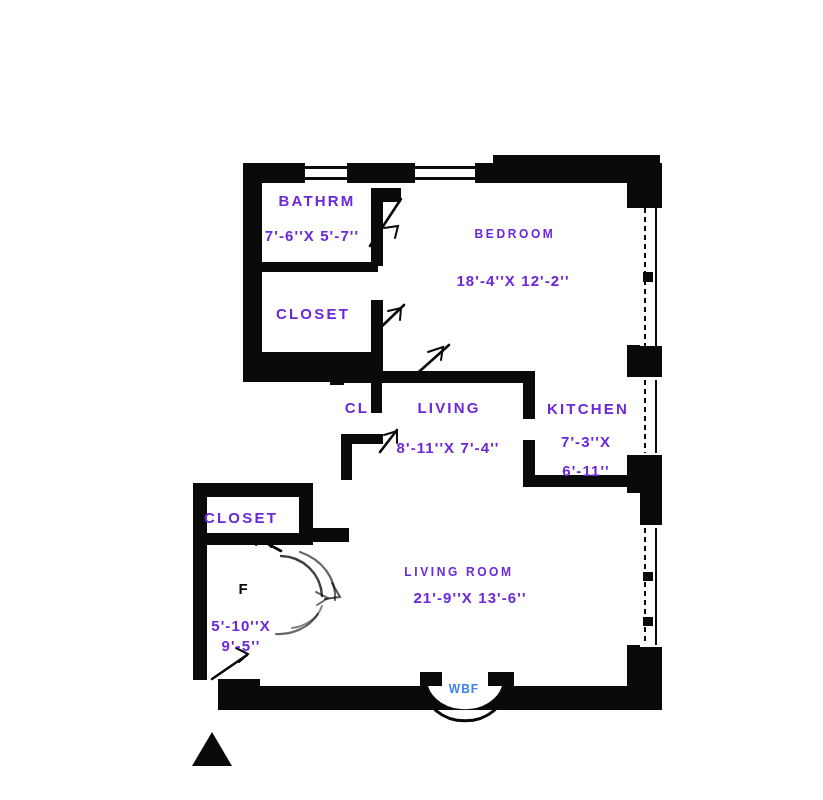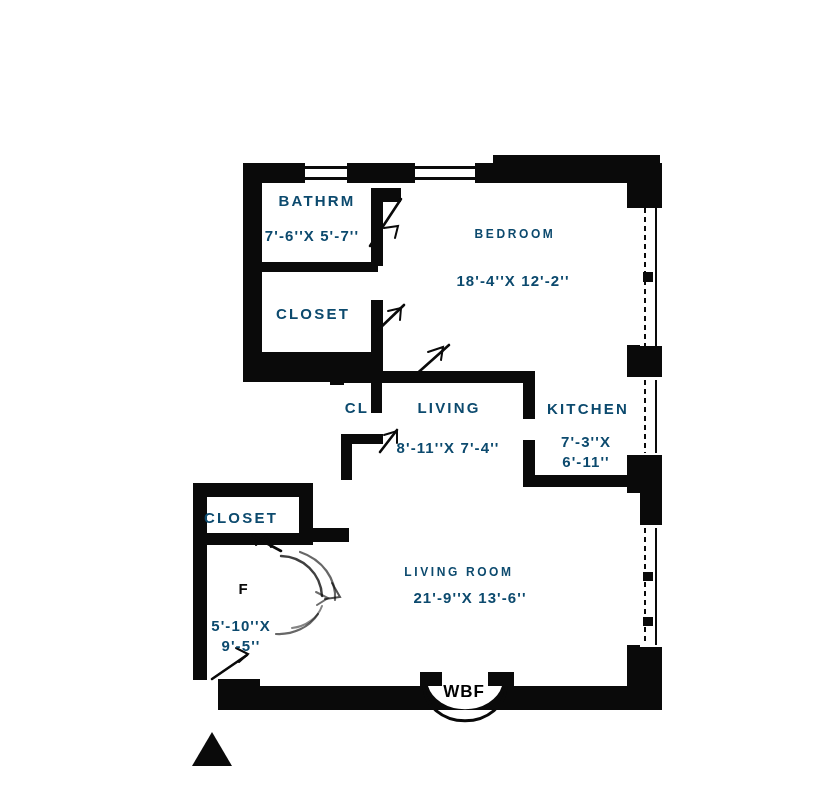--- a/index.html
+++ b/index.html
@@ -17,21 +17,21 @@
   }
   #floorplan-svg {
     position: absolute;
     left: 0;
     top: 0;
     width: 823px;
     height: 800px;
   }
   .room-label {
     position: absolute;
-    color: #0c4a6e;
+    color: #6d28d9;
     font-family: "Liberation Sans", sans-serif;
     font-weight: bold;
     letter-spacing: 2.4px;
     white-space: nowrap;
     text-align: center;
     transform: translateX(-50%);
     line-height: 1.05;
   }
   .room-name {
     font-size: 12px;
@@ -47,23 +47,23 @@
   .fixture-mark {
     position: absolute;
     color: #0a0a0a;
     font-weight: bold;
     font-size: 15px;
     font-family: "Liberation Sans", sans-serif;
     transform: translateX(-50%);
   }
   .wbf-mark {
     position: absolute;
-    color: #000000;
-    font-weight: bold;
-    font-size: 17px;
+    color: #3b82f6;
+    font-weight: bold;
+    font-size: 12px;
     letter-spacing: 1px;
     font-family: "Liberation Sans", sans-serif;
     transform: translateX(-50%);
     z-index: 5;
   }
 </style>
 </head>
 <body>
 
 <div id="plan-root">
@@ -221,21 +221,21 @@
   </div>
   <div class="room-label" style="left:448px; top:440px;">
     <div class="room-dims">8'-11''X 7'-4''</div>
   </div>
 
   <div class="room-label" style="left:588px; top:401px;">
     <div class="room-name small-name">KITCHEN</div>
   </div>
   <div class="room-label" style="left:586px; top:434px;">
     <div class="room-dims">7'-3''X</div>
-    <div class="room-dims" style="margin-top:4px;">6'-11''</div>
+    <div class="room-dims" style="margin-top:13px;">6'-11''</div>
   </div>
 
   <div class="room-label" style="left:241px; top:510px;">
     <div class="room-name small-name">CLOSET</div>
   </div>
 
   <div class="room-label" style="left:459px; top:550px;margin-top:16px;">
     <div class="room-name">LIVING ROOM</div>
   </div>
   <div class="room-label" style="left:459px; top:590px;margin-left:11px;">

